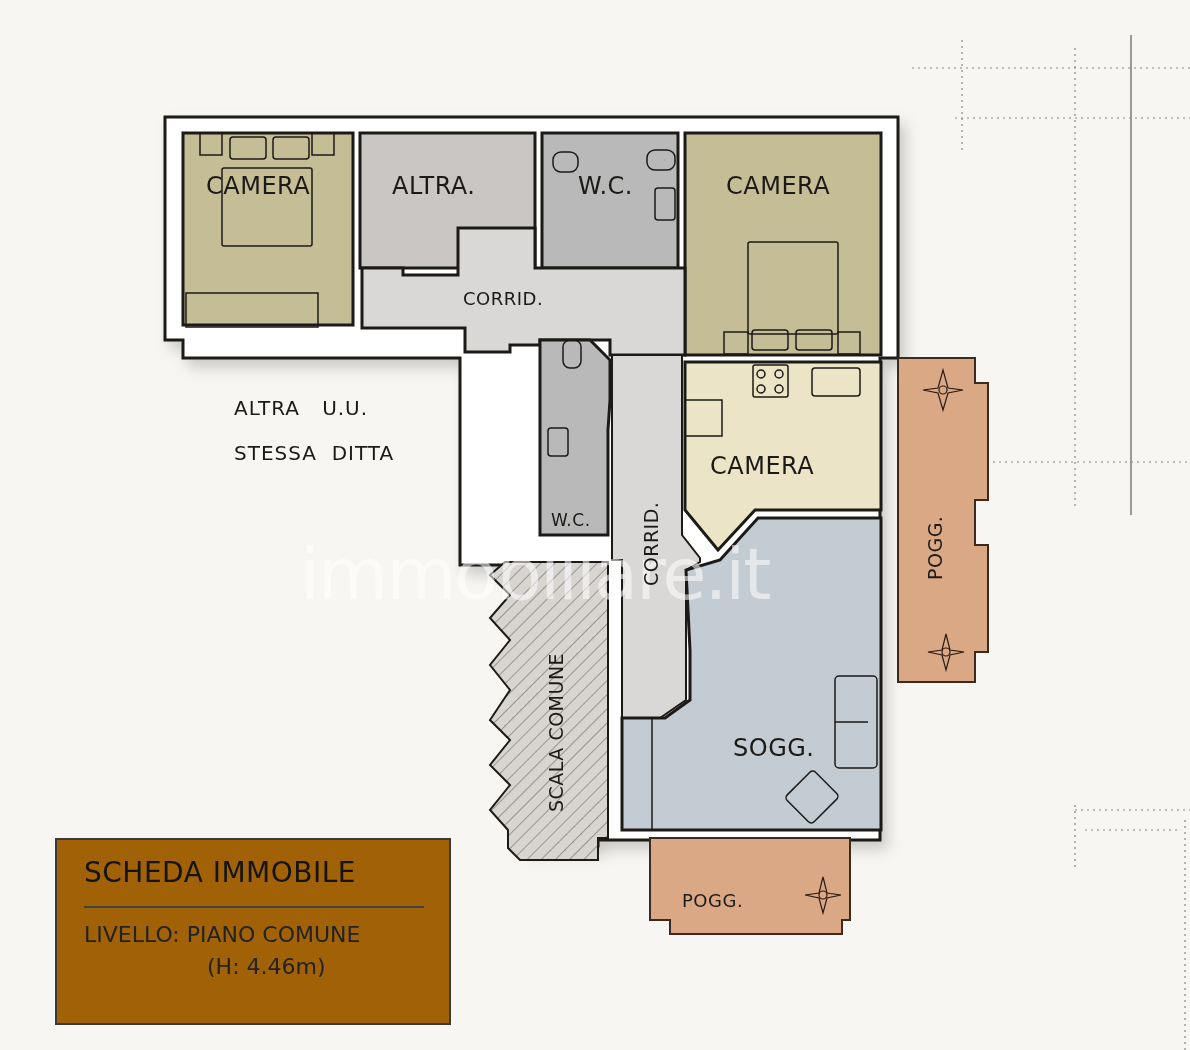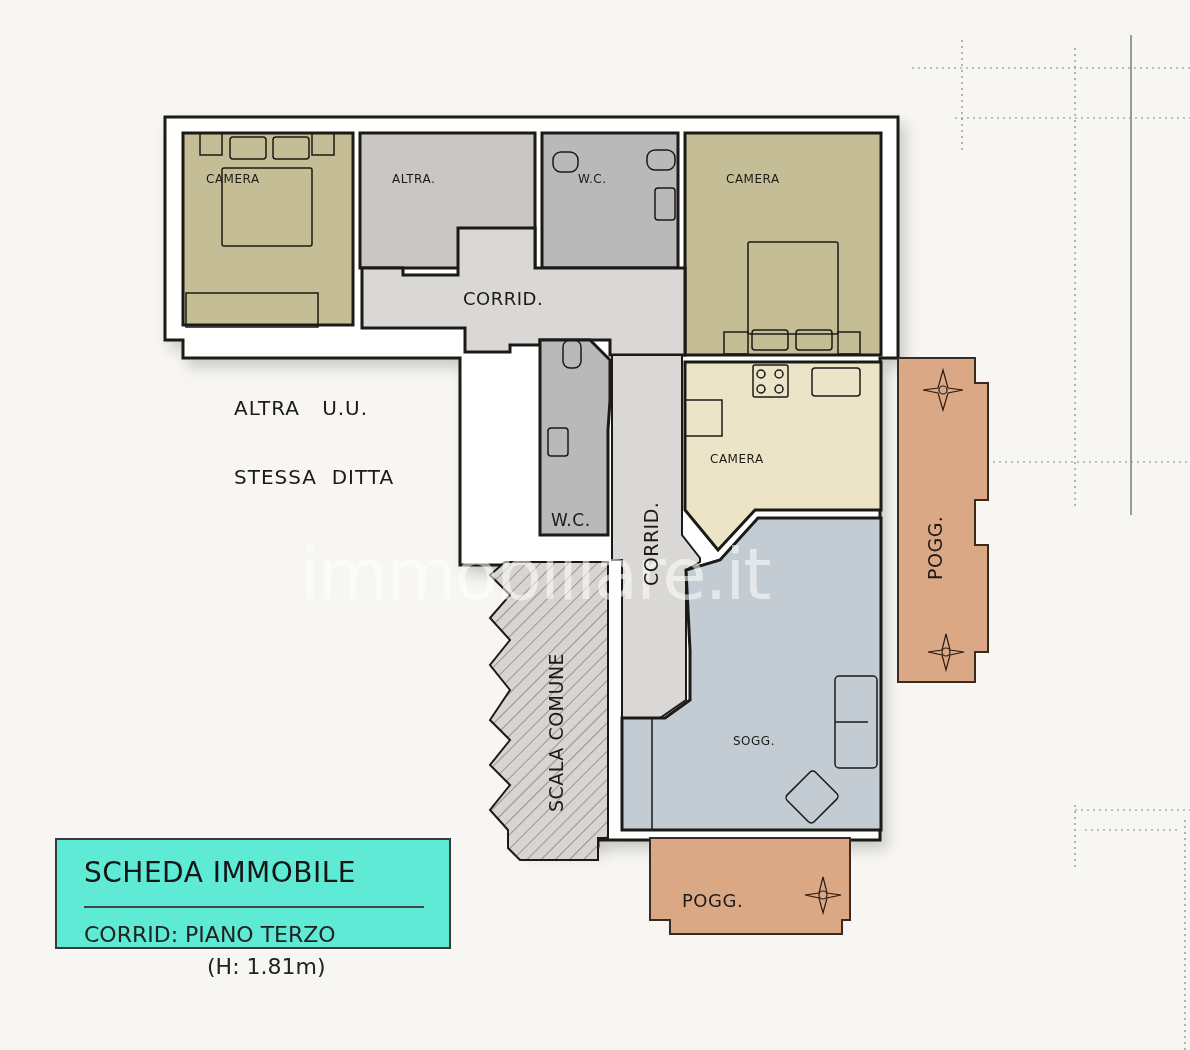--- a/index.html
+++ b/index.html
@@ -1,22 +1,22 @@
 <!DOCTYPE html>
 <html><head>
 <meta charset="utf-8">
 <style>
   html, body { margin: 0; padding: 0; }
   body { width: 1190px; height: 1050px; background: #f7f6f2; position: relative; overflow: hidden; font-family: "DejaVu Sans", "Liberation Sans", sans-serif; }
   #plan { position: absolute; left: 0; top: 0; width: 1190px; height: 1050px; }
-  .room-label { position: absolute; font-family: "DejaVu Sans", sans-serif; font-size: 12px; color: #1c1a17; letter-spacing: 0.5px; white-space: nowrap; }
+  .room-label { position: absolute; font-family: "DejaVu Sans", sans-serif; font-size: 24px; color: #1c1a17; letter-spacing: 0.5px; white-space: nowrap; }
   .room-label.vert { transform-origin: left top; transform: rotate(-90deg); }
   .note { position: absolute; font-size: 20px; color: #1c1a17; letter-spacing: 1px; white-space: nowrap; }
   .watermark { position: absolute; left: 300px; top: 500px; font-size: 72px; font-weight: normal; color: rgba(255,255,255,0.55); letter-spacing: -2px; white-space: nowrap; margin-top: 32px; }
-  .card { position: absolute; left: 55px; top: 838px; width: 396px; height: 111px; border: 2px solid #3a3a3a; box-sizing: border-box; background: #5eead4; }
+  .card { position: absolute; left: 55px; top: 838px; width: 396px; height: 187px; border: 2px solid #3a3a3a; box-sizing: border-box; background: #a16207; }
   .card-title { position: absolute; left: 27px; top: 16px; font-size: 28px; color: #141414; letter-spacing: 0.5px; }
   .card-rule { position: absolute; left: 27px; top: 66px; width: 340px; height: 2px; background: #444; }
   .card-line1 { position: absolute; left: 27px; top: 82px; font-size: 22px; color: #222; }
   .card-line2 { position: absolute; left: 150px; top: 114px; font-size: 22px; color: #222; }
 </style>
 </head>
 <body>
 
 <svg id="plan" viewBox="0 0 1190 1050" xmlns="http://www.w3.org/2000/svg">
   <defs>
@@ -116,20 +116,20 @@
 <div class="room-label" style="left:463px;top:288px;font-size:18px;">CORRID.</div>
 <div class="room-label" style="left:551px;top:510px;font-size:17px;">W.C.</div>
 <div class="room-label vert" style="left:640px;top:586px;font-size:19px;">CORRID.</div>
 <div class="room-label" style="left:710px;top:452px;">CAMERA</div>
 <div class="room-label vert" style="left:924px;top:580px;font-size:19px;">POGG.</div>
 <div class="room-label vert" style="left:545px;top:812px;font-size:19px;">SCALA COMUNE</div>
 <div class="room-label" style="left:733px;top:734px;text-align:right;">SOGG.</div>
 <div class="room-label" style="left:682px;top:890px;font-size:18px;">POGG.</div>
 
 <div class="note" style="left:234px;top:396px;white-space:pre;">ALTRA   U.U.</div>
-<div class="note" style="left:234px;top:441px;white-space:pre;margin-top:24px;">STESSA  DITTA</div>
+<div class="note" style="left:234px;top:441px;white-space:pre;">STESSA  DITTA</div>
 
 <div class="card">
   <div class="card-title">SCHEDA IMMOBILE</div>
   <div class="card-rule"></div>
-  <div class="card-line1">CORRID: PIANO TERZO</div>
-  <div class="card-line2">(H: 1.81m)</div>
+  <div class="card-line1">LIVELLO: PIANO COMUNE</div>
+  <div class="card-line2">(H: 4.46m)</div>
 </div>
 
 </body></html>

